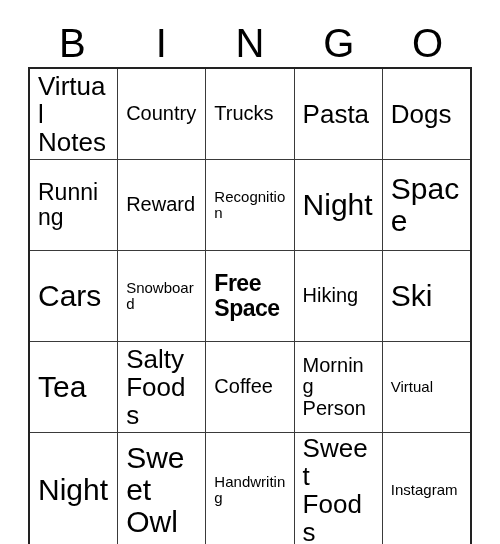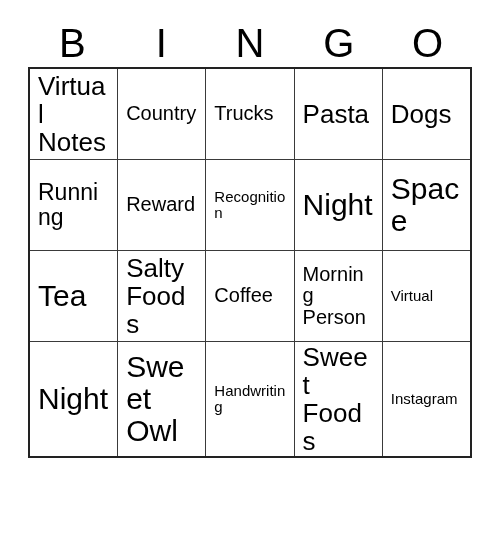--- a/index.html
+++ b/index.html
@@ -91,20 +91,27 @@
         <td class="t-lg">Dogs</td>
       </tr>
       <tr>
         <td class="t-sm">Running</td>
         <td class="t-md">Reward</td>
         <td class="t-xxs">Recognition</td>
         <td class="t-xl">Night</td>
         <td class="t-xl">Space</td>
       </tr>
       <tr>
+        <td class="t-xl">Cars</td>
+        <td class="t-xs">Snowboard</td>
+        <td class="free">Free Space</td>
+        <td class="t-md">Hiking</td>
+        <td class="t-xl">Ski</td>
+      </tr>
+      <tr>
         <td class="t-xl">Tea</td>
         <td class="t-lg">Salty Foods</td>
         <td class="t-md">Coffee</td>
         <td class="t-md">Morning Person</td>
         <td class="t-xs">Virtual</td>
       </tr>
       <tr>
         <td class="t-xl">Night</td>
         <td class="t-xl">Sweet Owl</td>
         <td class="t-xxs">Handwriting</td>

